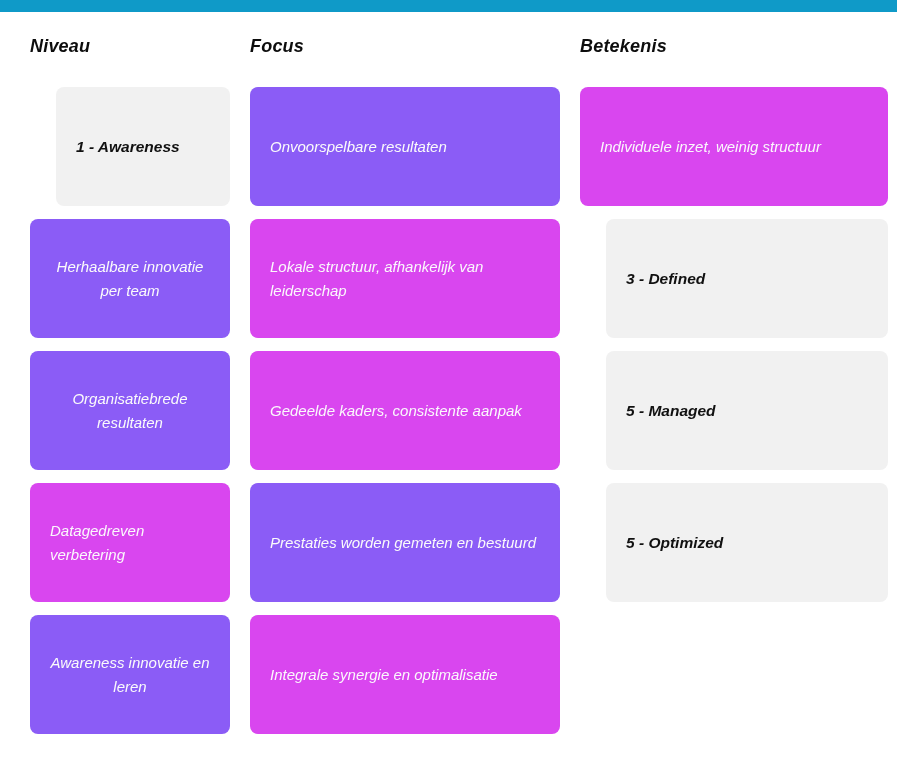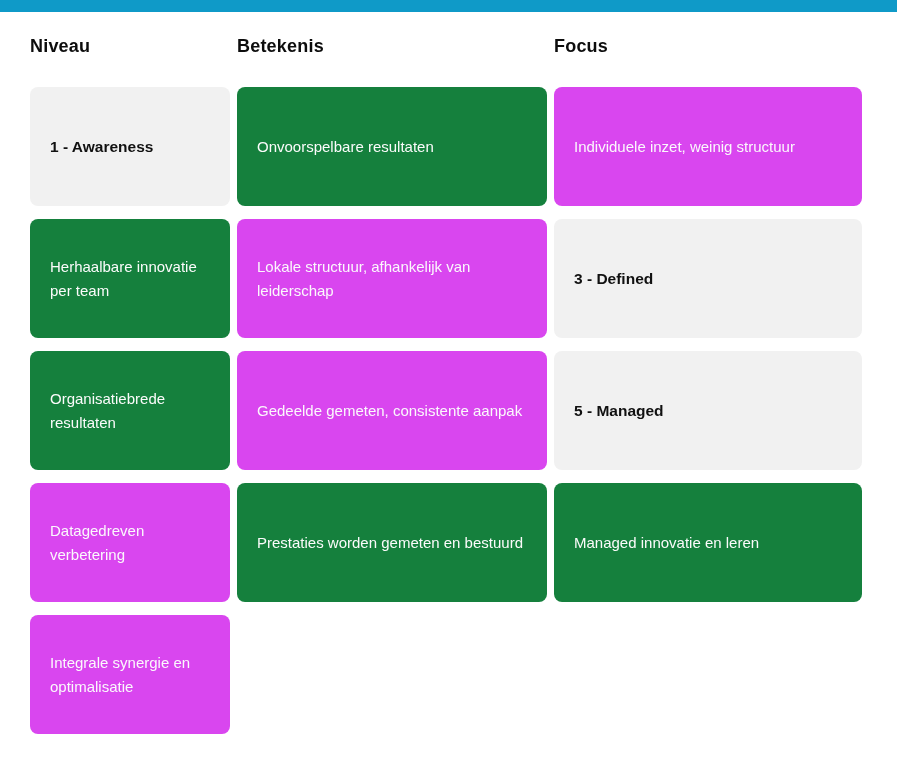--- a/index.html
+++ b/index.html
@@ -20,22 +20,23 @@
     height: 12px;
     background: #0f9ac8;
   }
   .content {
     padding-left: 30px;
     padding-top: 24px;
   }
   .grid {
     display: grid;
     grid-template-columns: 200px 310px 308px;
-    column-gap: 7px;
+    column-gap: 20px;
     width: 840px;
+    font-style: italic;
   }
   .header-row {
     margin-bottom: 12px;
   }
   .col-header {
     font-size: 18px;
     font-weight: bold;
     color: #0d0d0d;
     letter-spacing: 0.2px;
     padding-bottom: 18px;
@@ -51,59 +52,62 @@
     padding: 0 20px;
     box-sizing: border-box;
     font-size: 15px;
     line-height: 24px;
   }
   .card.level {
     background: #f1f1f1;
     color: #111111;
     font-weight: bold;
     font-size: 15.5px;
+    margin-left: 26px;
   }
   .card.meaning {
-    background: #15803d;
+    background: #8b5cf6;
     color: #fbfbfb;
+    text-align: center;
   }
   .card.focus {
     background: #d946ef;
     color: #fbf8fc;
   }
 </style>
 </head>
 <body>
 
 <div class="page">
   <div class="top-bar"></div>
 
   <div class="content">
 
     <div class="grid header-row">
       <div class="col-header">Niveau</div>
+      <div class="col-header">Focus</div>
       <div class="col-header">Betekenis</div>
-      <div class="col-header">Focus</div>
     </div>
 
     <div class="grid body-grid">
 
       <div class="card level">1 - Awareness</div>
       <div class="card meaning">Onvoorspelbare resultaten</div>
       <div class="card focus">Individuele inzet, weinig structuur</div>
 
       <div class="card meaning">Herhaalbare innovatie per team</div>
       <div class="card focus">Lokale structuur, afhankelijk van leiderschap</div>
 
       <div class="card level">3 - Defined</div>
       <div class="card meaning">Organisatiebrede resultaten</div>
-      <div class="card focus">Gedeelde gemeten, consistente aanpak</div>
+      <div class="card focus">Gedeelde kaders, consistente aanpak</div>
 
       <div class="card level">5 - Managed</div>
       <div class="card focus">Datagedreven verbetering</div>
       <div class="card meaning">Prestaties worden gemeten en bestuurd</div>
 
-      <div class="card meaning">Managed innovatie en leren</div>
+      <div class="card level">5 - Optimized</div>
+      <div class="card meaning">Awareness innovatie en leren</div>
       <div class="card focus">Integrale synergie en optimalisatie</div>
 
     </div>
   </div>
 </div>
 
 </body></html>

